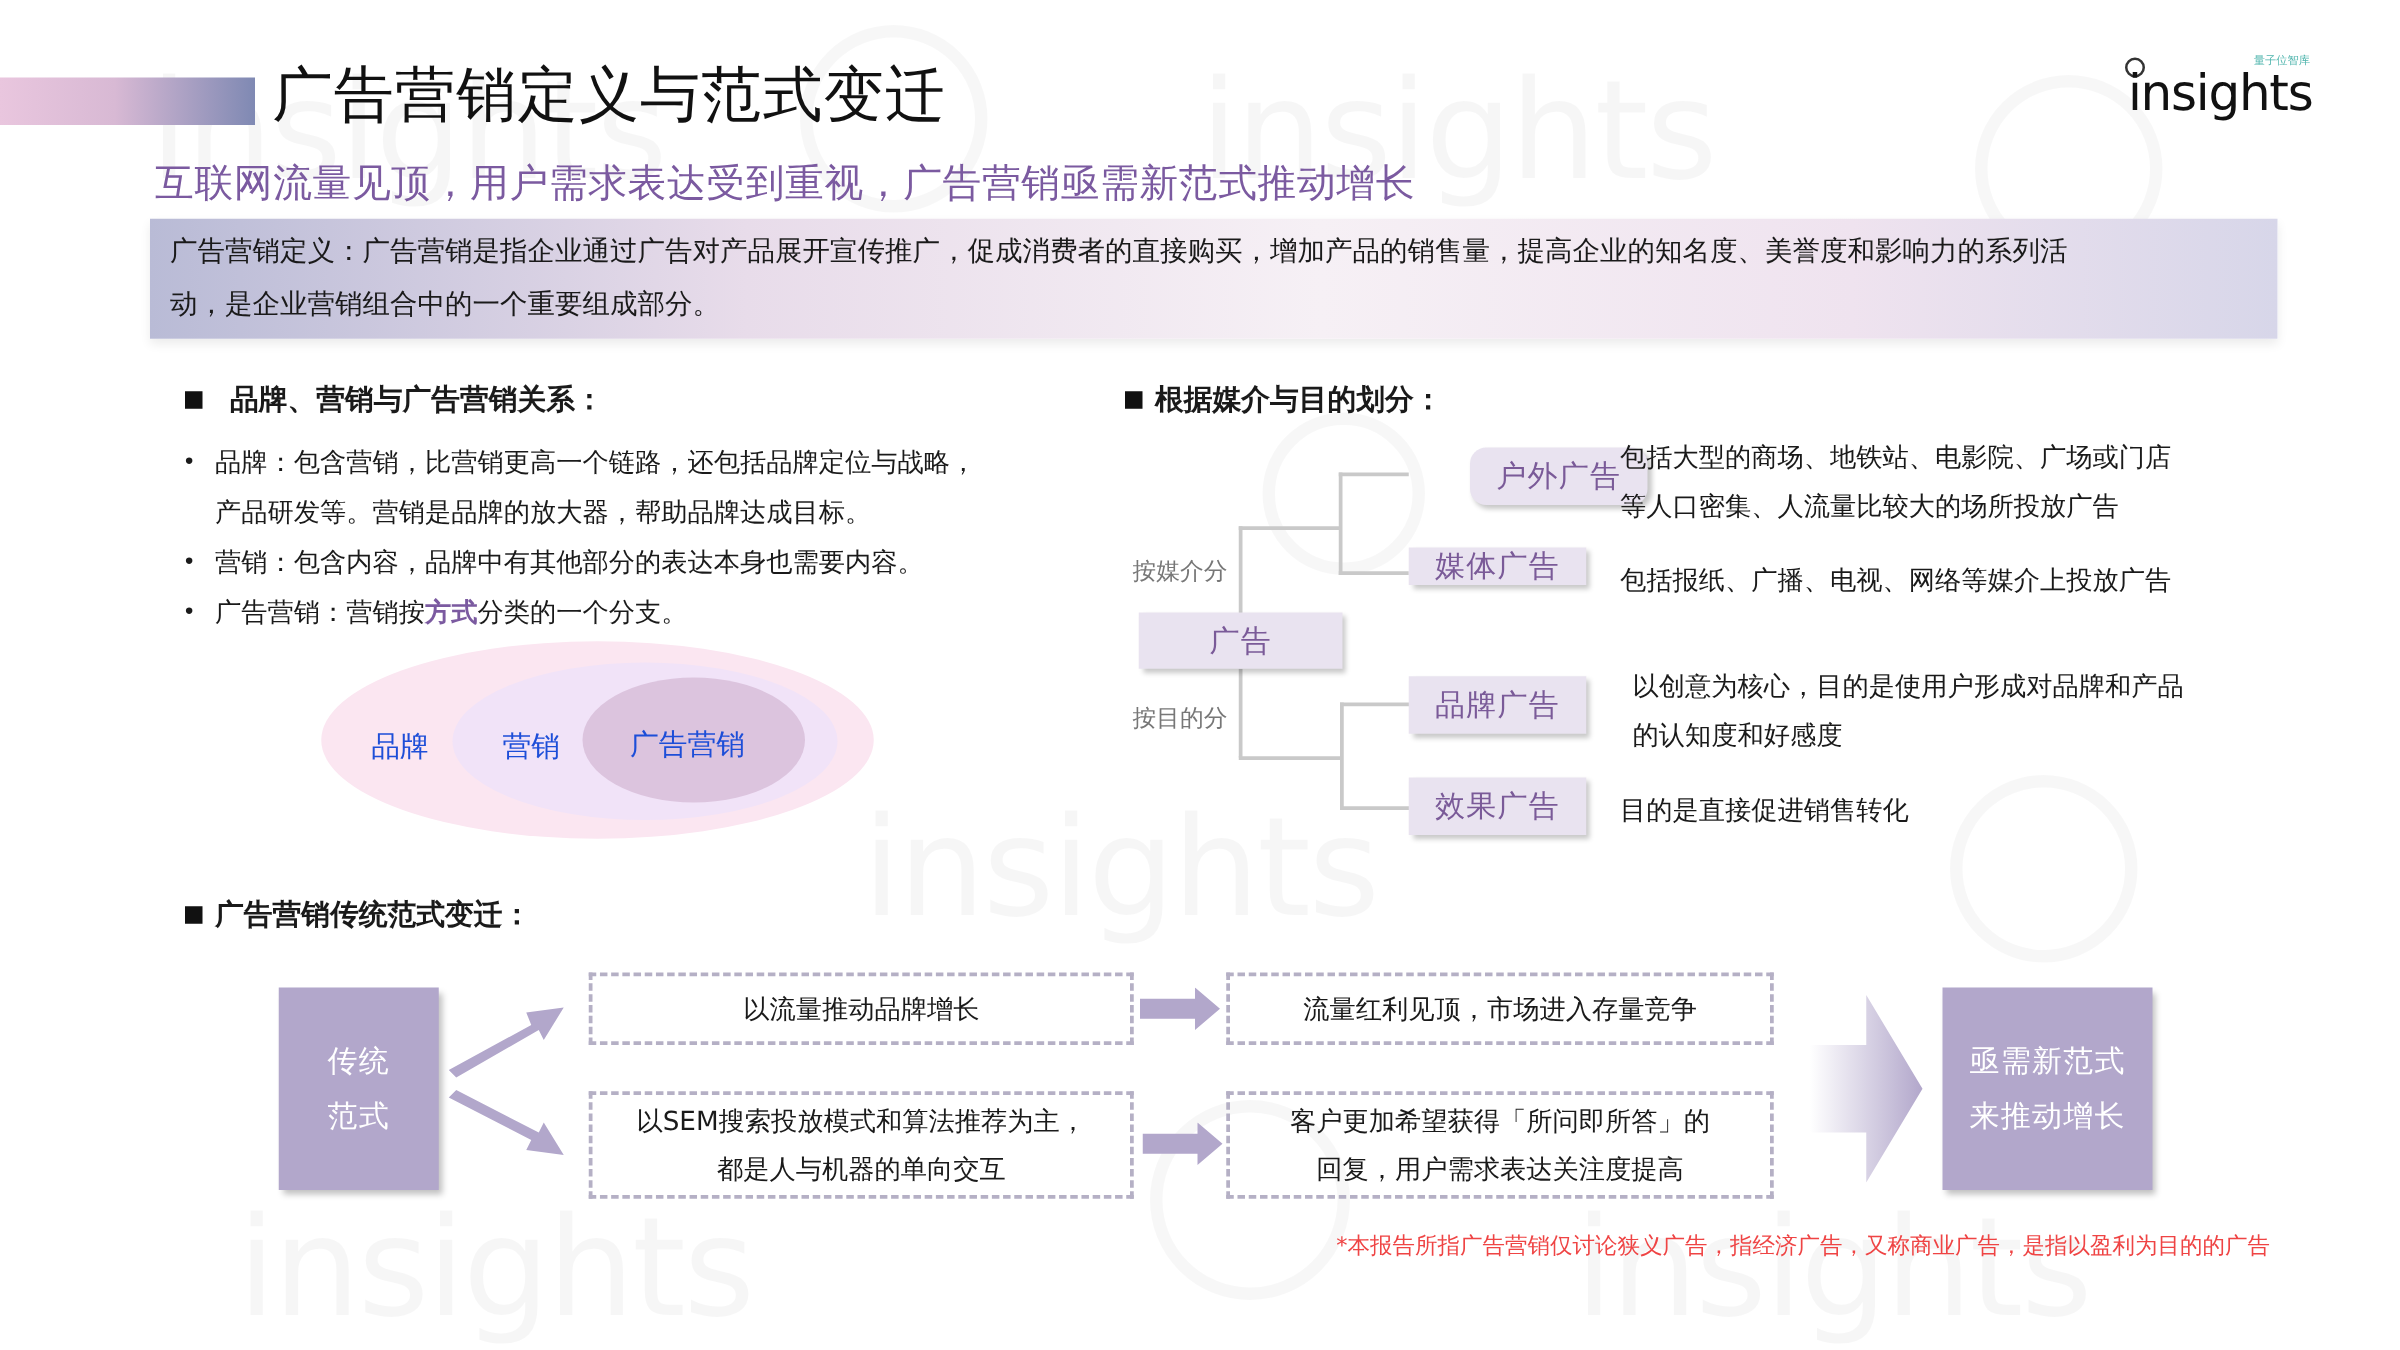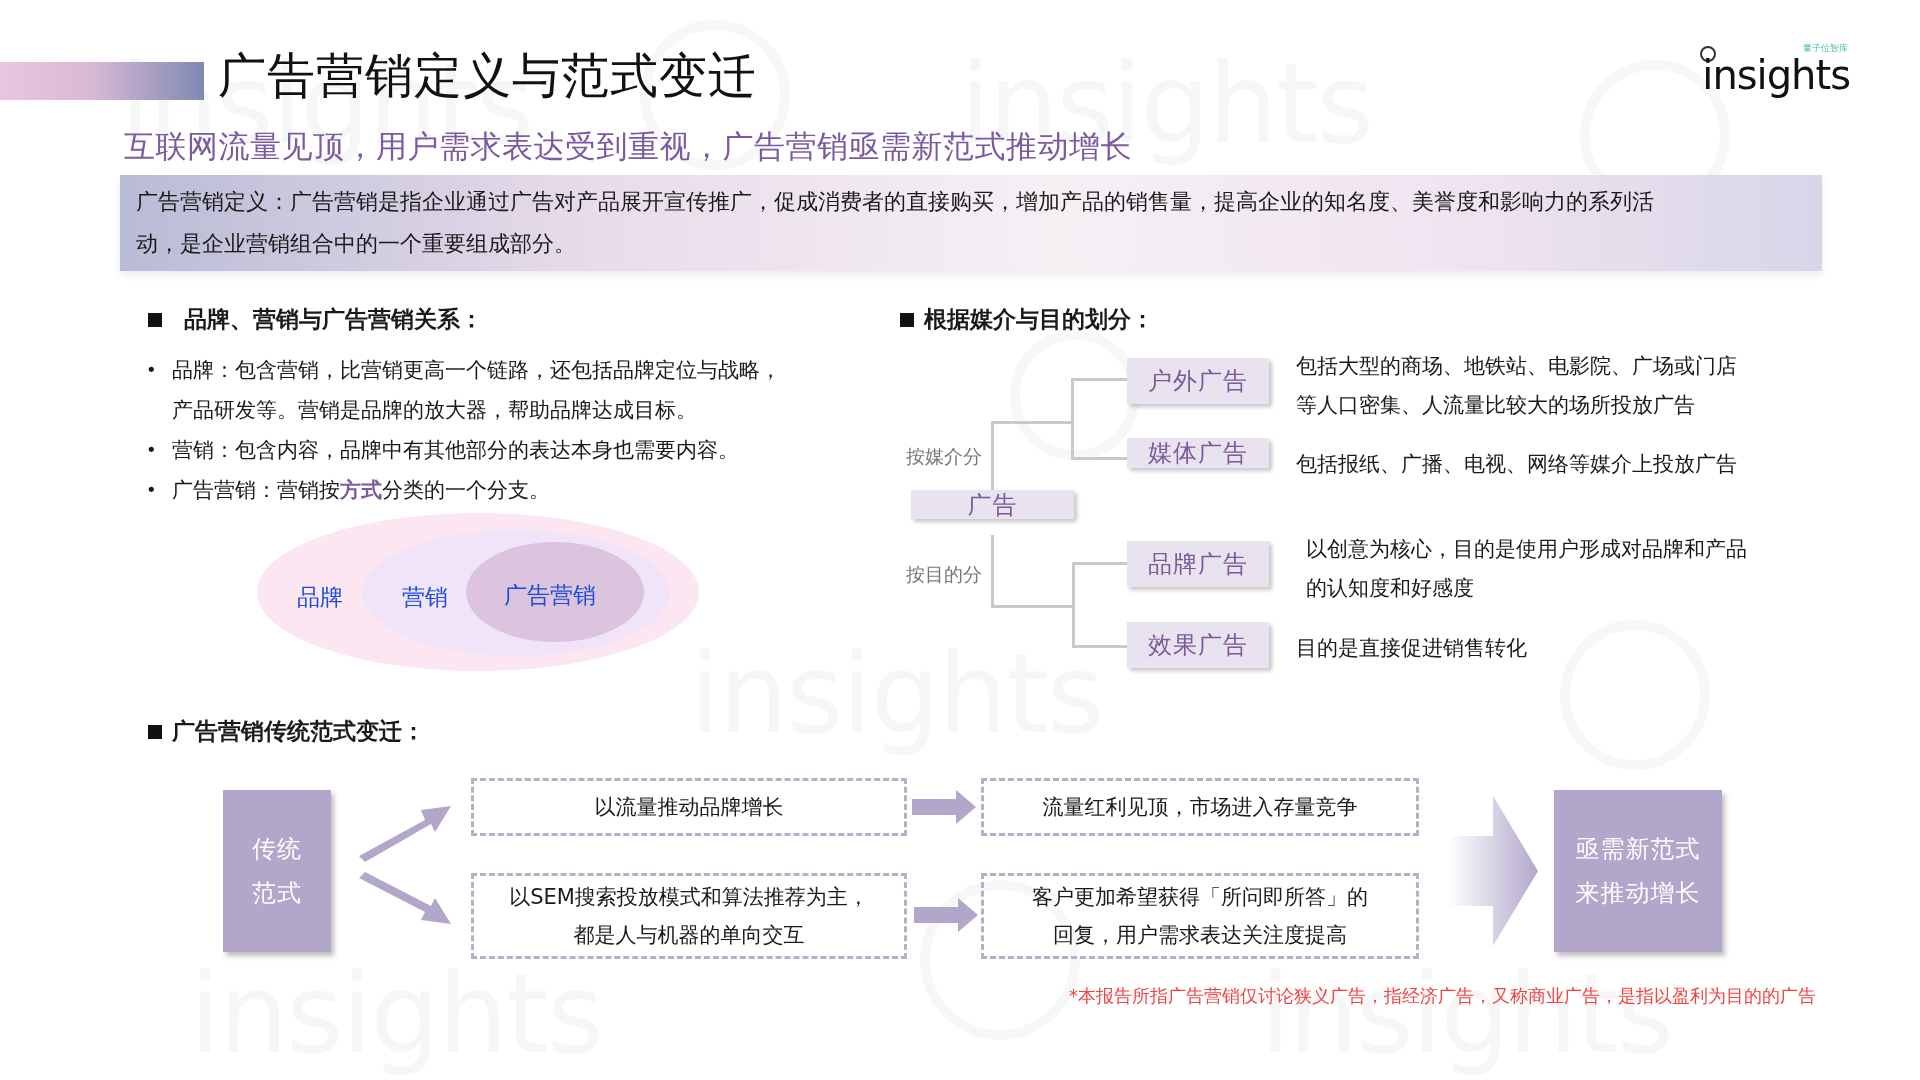--- a/index.html
+++ b/index.html
@@ -128,23 +128,23 @@
 
 <div class="tree-line" style="left:991px;top:535px;width:3px;height:71px;"></div>
 <div class="tree-line" style="left:991px;top:605px;width:82px;height:3px;"></div>
 <div class="tree-line" style="left:1072px;top:562px;width:3px;height:86px;"></div>
 <div class="tree-line" style="left:1072px;top:562px;width:56px;height:3px;"></div>
 <div class="tree-line" style="left:1072px;top:645px;width:56px;height:3px;"></div>
 
 <div class="tree-label" style="left:906px;top:444px;">按媒介分</div>
 <div class="tree-label" style="left:906px;top:562px;">按目的分</div>
 
-<div class="node" style="left:911px;top:490px;width:163px;height:29px;">广告</div>
-
-<div class="node" style="left:1127px;top:358px;width:142px;height:46px;">户外广告</div>
+<div class="node" style="left:911px;top:490px;width:163px;height:45px;">广告</div>
+
+<div class="node" style="left:1176px;top:358px;width:142px;height:46px;border-radius:13px;">户外广告</div>
 <div class="node" style="left:1127px;top:438px;width:142px;height:30px;">媒体广告</div>
 <div class="node" style="left:1127px;top:541px;width:142px;height:46px;">品牌广告</div>
 <div class="node" style="left:1127px;top:622px;width:142px;height:46px;">效果广告</div>
 
 <div class="node-desc" style="left:1296px;top:347px;">
   <span>包括大型的商场、地铁站、电影院、广场或门店</span><br>
   <span>等人口密集、人流量比较大的场所投放广告</span>
 </div>
 <div class="node-desc" style="left:1296px;top:445px;">
   <span>包括报纸、广播、电视、网络等媒介上投放广告</span>
@@ -155,21 +155,21 @@
 </div>
 <div class="node-desc" style="left:1296px;top:629px;">
   <span>目的是直接促进销售转化</span>
 </div>
 
 <div class="abs sec-head" style="left:148px;top:716px;">
   <span class="sq"></span>
   <span>广告营销传统范式变迁：</span>
 </div>
 
-<div class="purple-box" style="left:223px;top:790px;width:108px;height:162px;">
+<div class="purple-box" style="left:223px;top:790px;width:128px;height:162px;">
   <span>传统</span>
   <span>范式</span>
 </div>
 
 <svg class="abs" style="left:355px;top:800px;" width="100" height="130">
   <polygon points="4,56 70,20 66,10 96,6 80,32 76,24 10,62" fill="#b2a7cb"></polygon>
   <polygon points="10,72 76,106 80,98 96,124 66,120 70,112 4,78" fill="#b2a7cb"></polygon>
 </svg>
 
 <div class="dash-box" style="left:471px;top:778px;width:430px;height:52px;">

